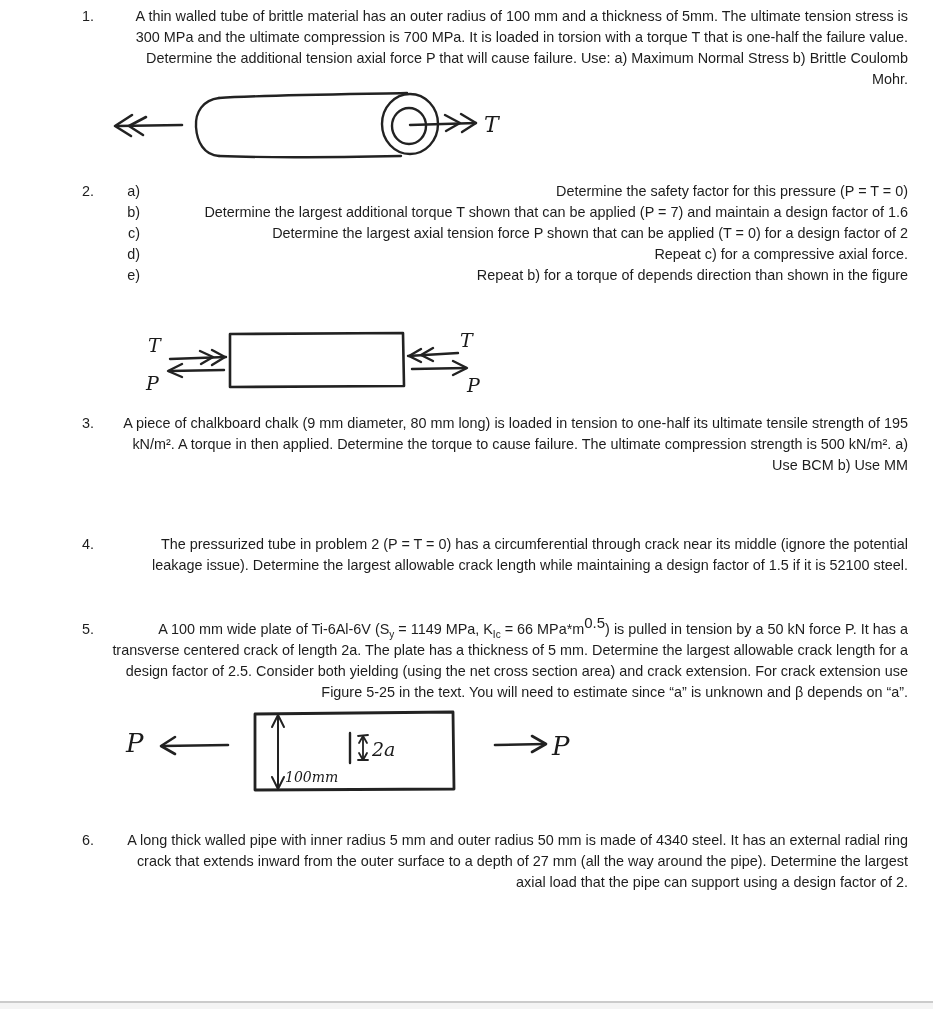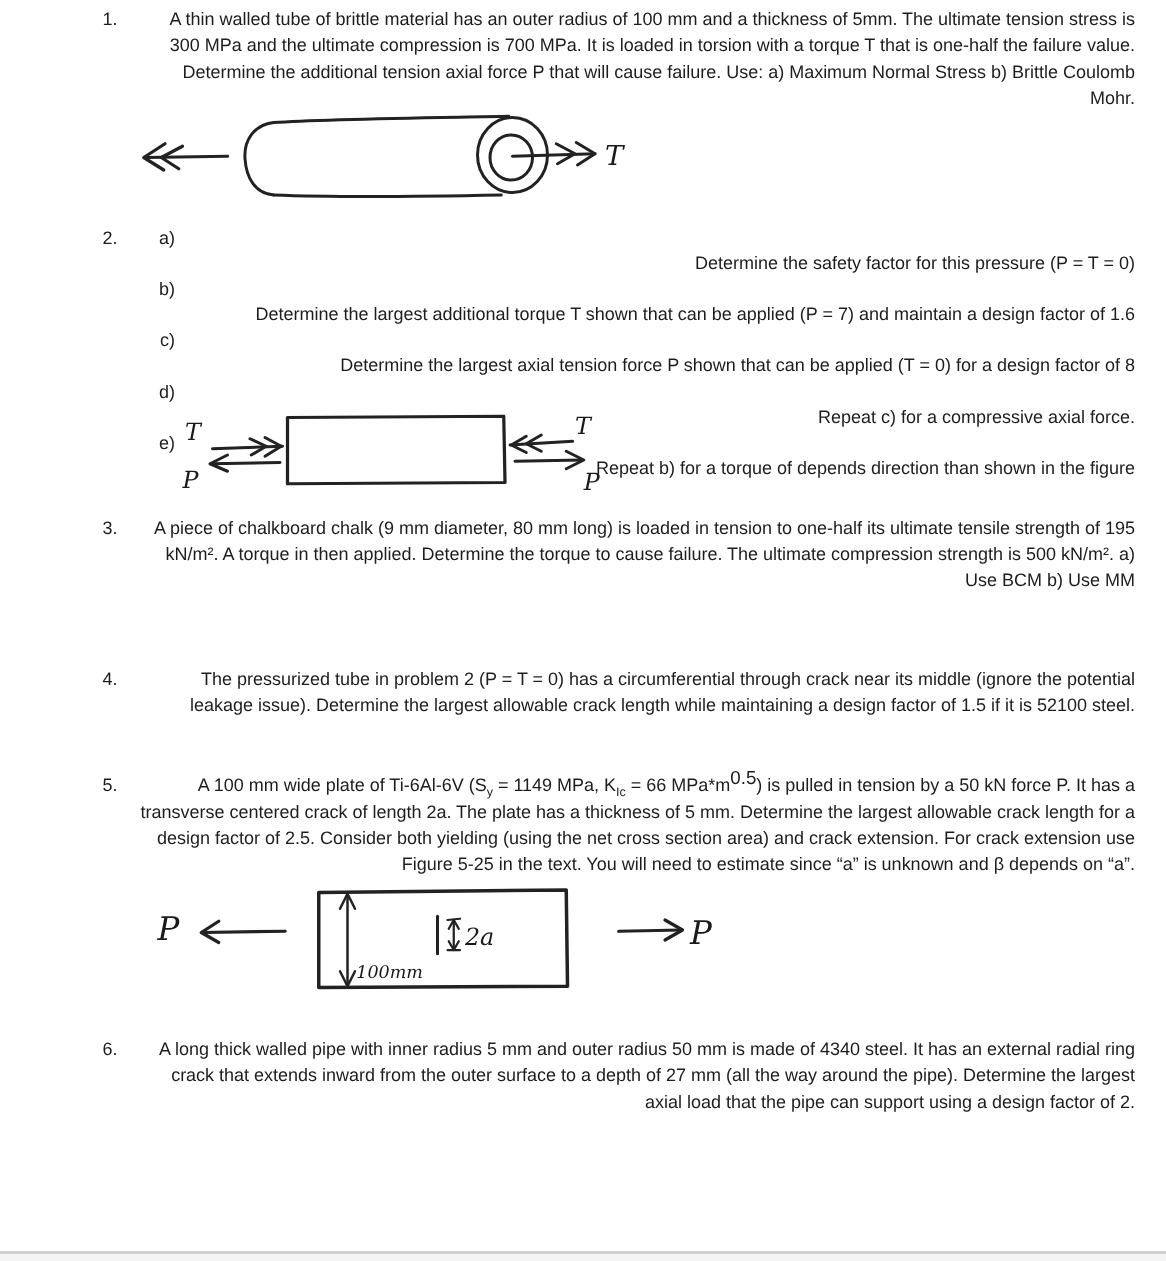--- a/index.html
+++ b/index.html
@@ -12,21 +12,21 @@
   .problem{
     position:absolute;left:82px;width:826px;
     font-size:14.4px;line-height:21px;
     display:flex;align-items:flex-start;
   }
   .num{width:28px;flex:0 0 28px;}
   .pbody{width:798px;text-align:right;}
   .subitems{margin-top:0;}
   .sub{display:flex;margin-left:3px;}
   .sletter{width:27px;flex:0 0 27px;}
-  .stext{flex:1;margin-top:20px;}
+  .stext{flex:1;}
   sub.sb{font-size:10px;line-height:0;}
   sup.sp{font-size:15px;line-height:0;}
   .fig{position:absolute;}
   .sk{stroke:#222;fill:none;stroke-linecap:round;stroke-linejoin:round;}
   .figlabel{
     font-family:"DejaVu Serif", serif;font-style:italic;fill:#1a1a1a;
   }
   .bottom-rule{
     position:absolute;left:0;top:1001px;width:933px;height:8px;
     border-top:2px solid #cbcbcb;background:#f4f4f4;
@@ -73,21 +73,21 @@
       <div class="sub">
         <span class="sletter">a)</span>
         <span class="stext">Determine the safety factor for this pressure (P = T = 0)</span>
       </div>
       <div class="sub">
         <span class="sletter">b)</span>
         <span class="stext">Determine the largest additional torque T shown that can be applied (P = 7) and maintain a design factor of 1.6</span>
       </div>
       <div class="sub">
         <span class="sletter">c)</span>
-        <span class="stext">Determine the largest axial tension force P shown that can be applied (T = 0)  for a design factor of 8</span>
+        <span class="stext">Determine the largest axial tension force P shown that can be applied (T = 0)  for a design factor of 2</span>
       </div>
       <div class="sub">
         <span class="sletter">d)</span>
         <span class="stext">Repeat c) for a compressive axial force.</span>
       </div>
       <div class="sub">
         <span class="sletter">e)</span>
         <span class="stext">Repeat b) for a torque of depends direction than shown in the figure</span>
       </div>
     </div>

